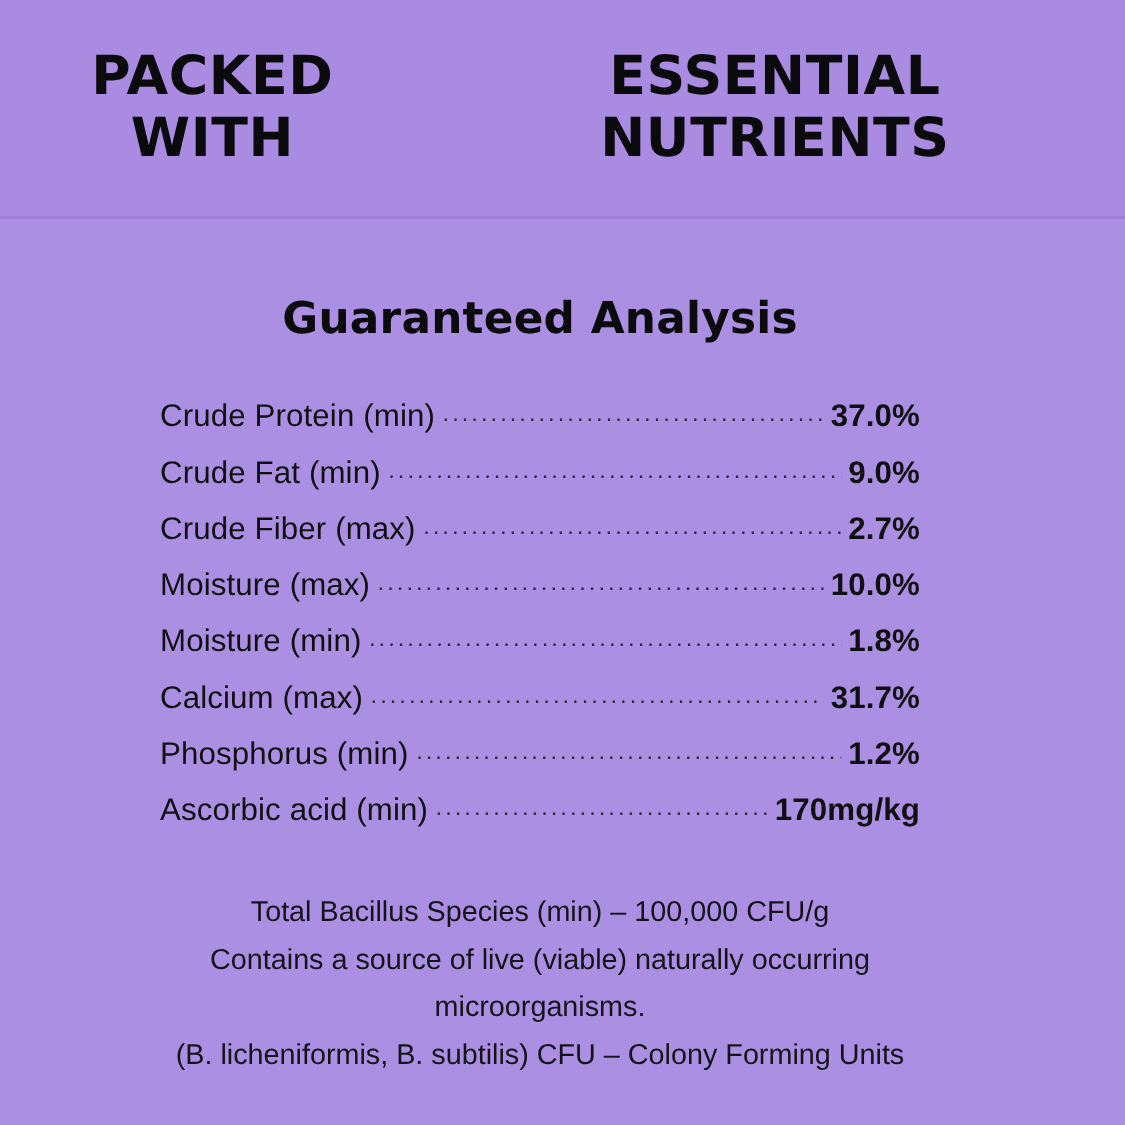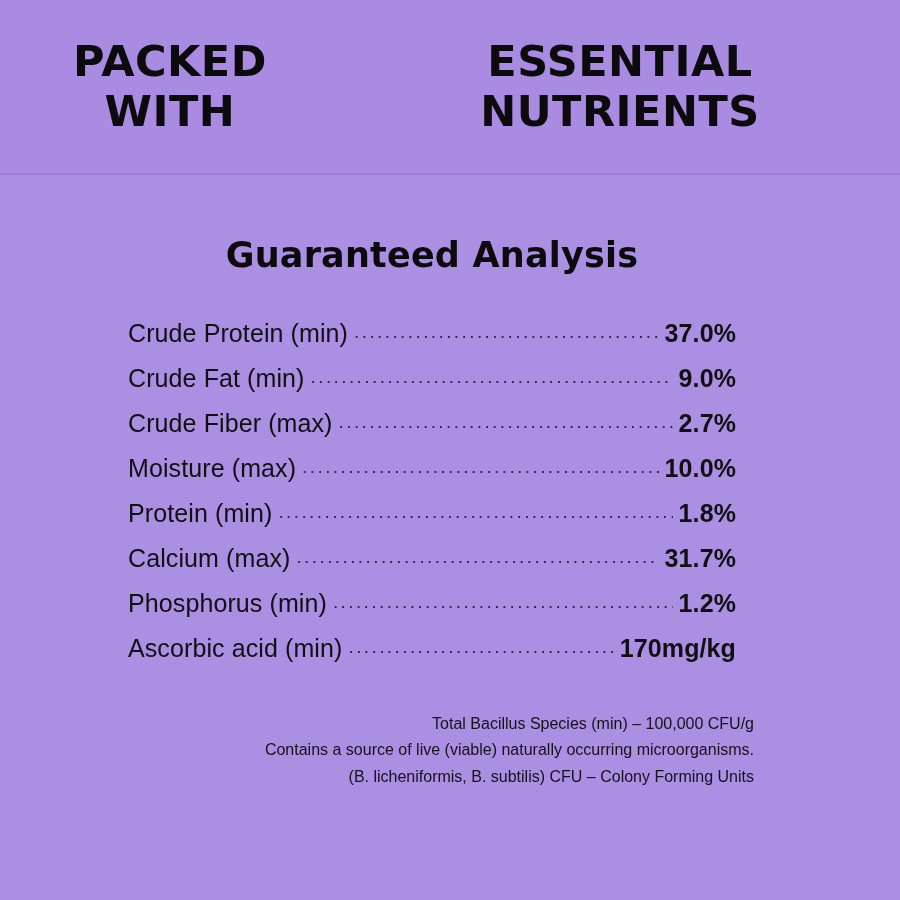--- a/index.html
+++ b/index.html
@@ -90,22 +90,22 @@
     color: #2a2230;
     opacity: 0.95;
   }
   .row-value {
     white-space: nowrap;
     flex: 0 0 auto;
     font-weight: bold;
   }
   .footnotes {
     margin-top: 40px;
-    text-align: right;
-    font-size: 16px;
+    text-align: center;
+    font-size: 23px;
     line-height: 1.65;
     color: #14121a;
   }
   .footnote {
     display: block;
   }
 </style>
 </head>
 <body>
 
@@ -139,21 +139,21 @@
         <span class="row-value">2.7%</span>
       </div>
 
       <div class="row">
         <span class="row-label">Moisture (max)</span>
         <span class="row-dots">...........................................................................................................................................................</span>
         <span class="row-value">10.0%</span>
       </div>
 
       <div class="row">
-        <span class="row-label">Protein (min)</span>
+        <span class="row-label">Moisture (min)</span>
         <span class="row-dots">...........................................................................................................................................................</span>
         <span class="row-value">1.8%</span>
       </div>
 
       <div class="row">
         <span class="row-label">Calcium (max)</span>
         <span class="row-dots">...........................................................................................................................................................</span>
         <span class="row-value">31.7%</span>
       </div>
 

